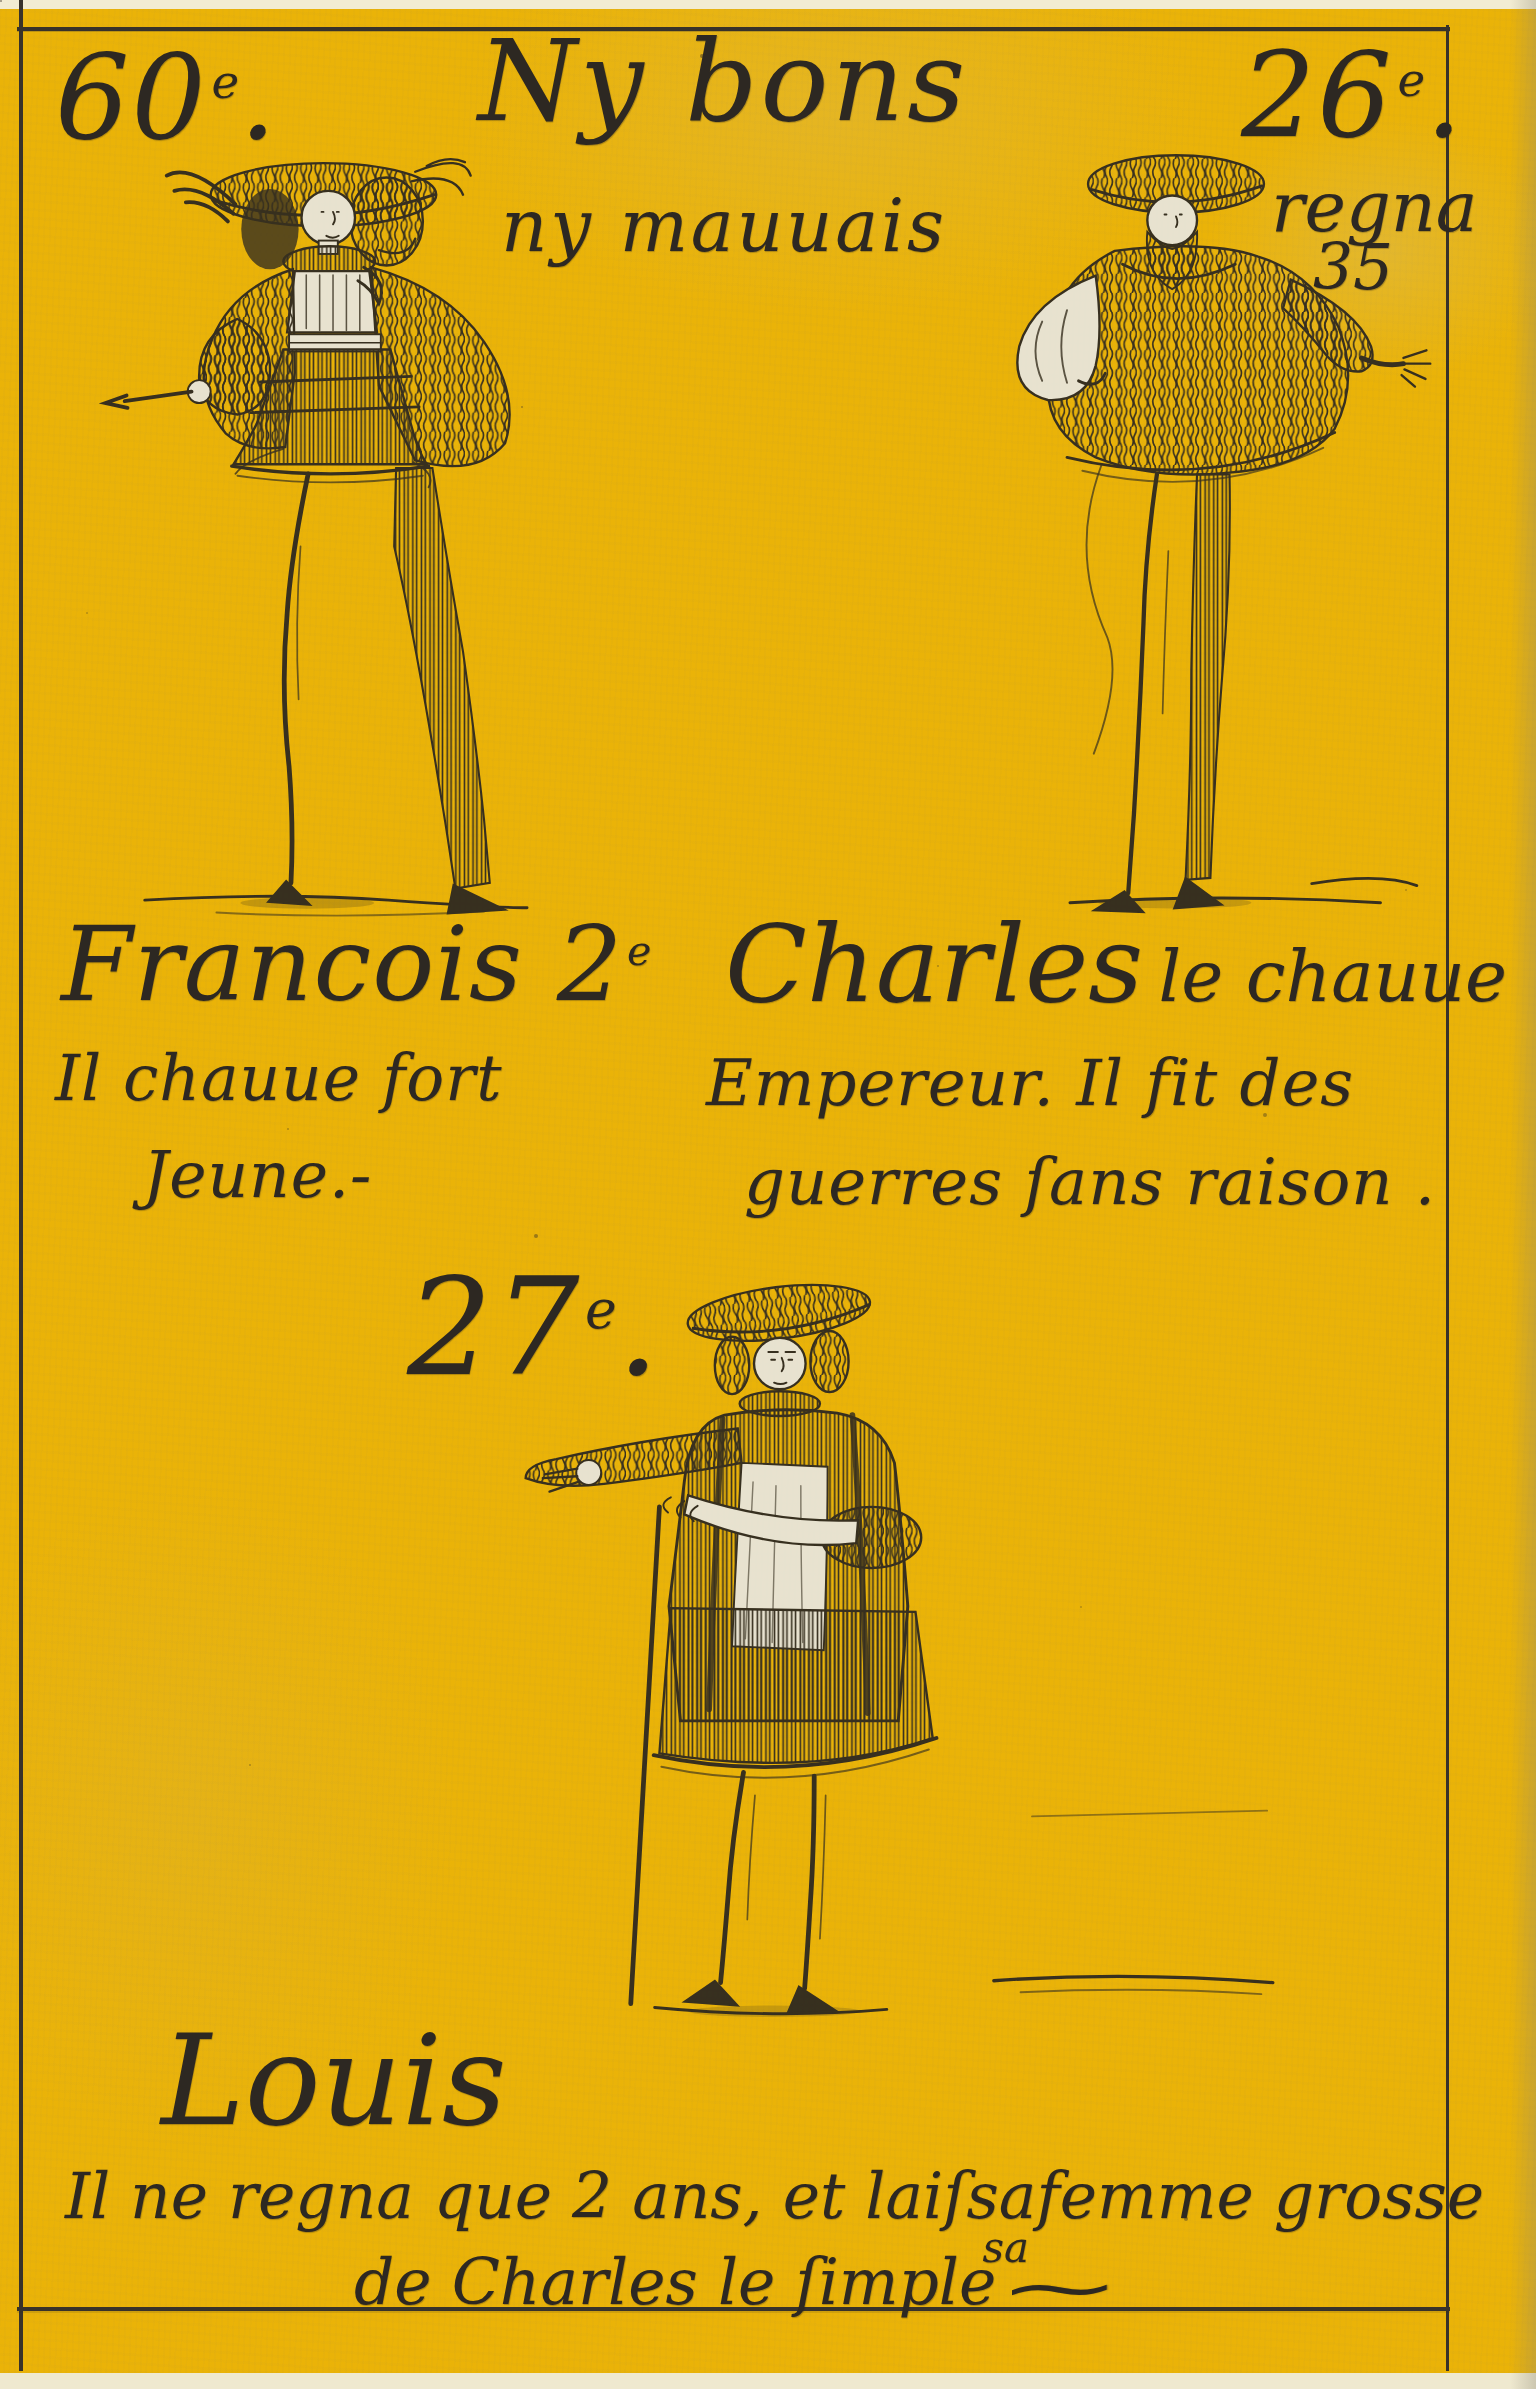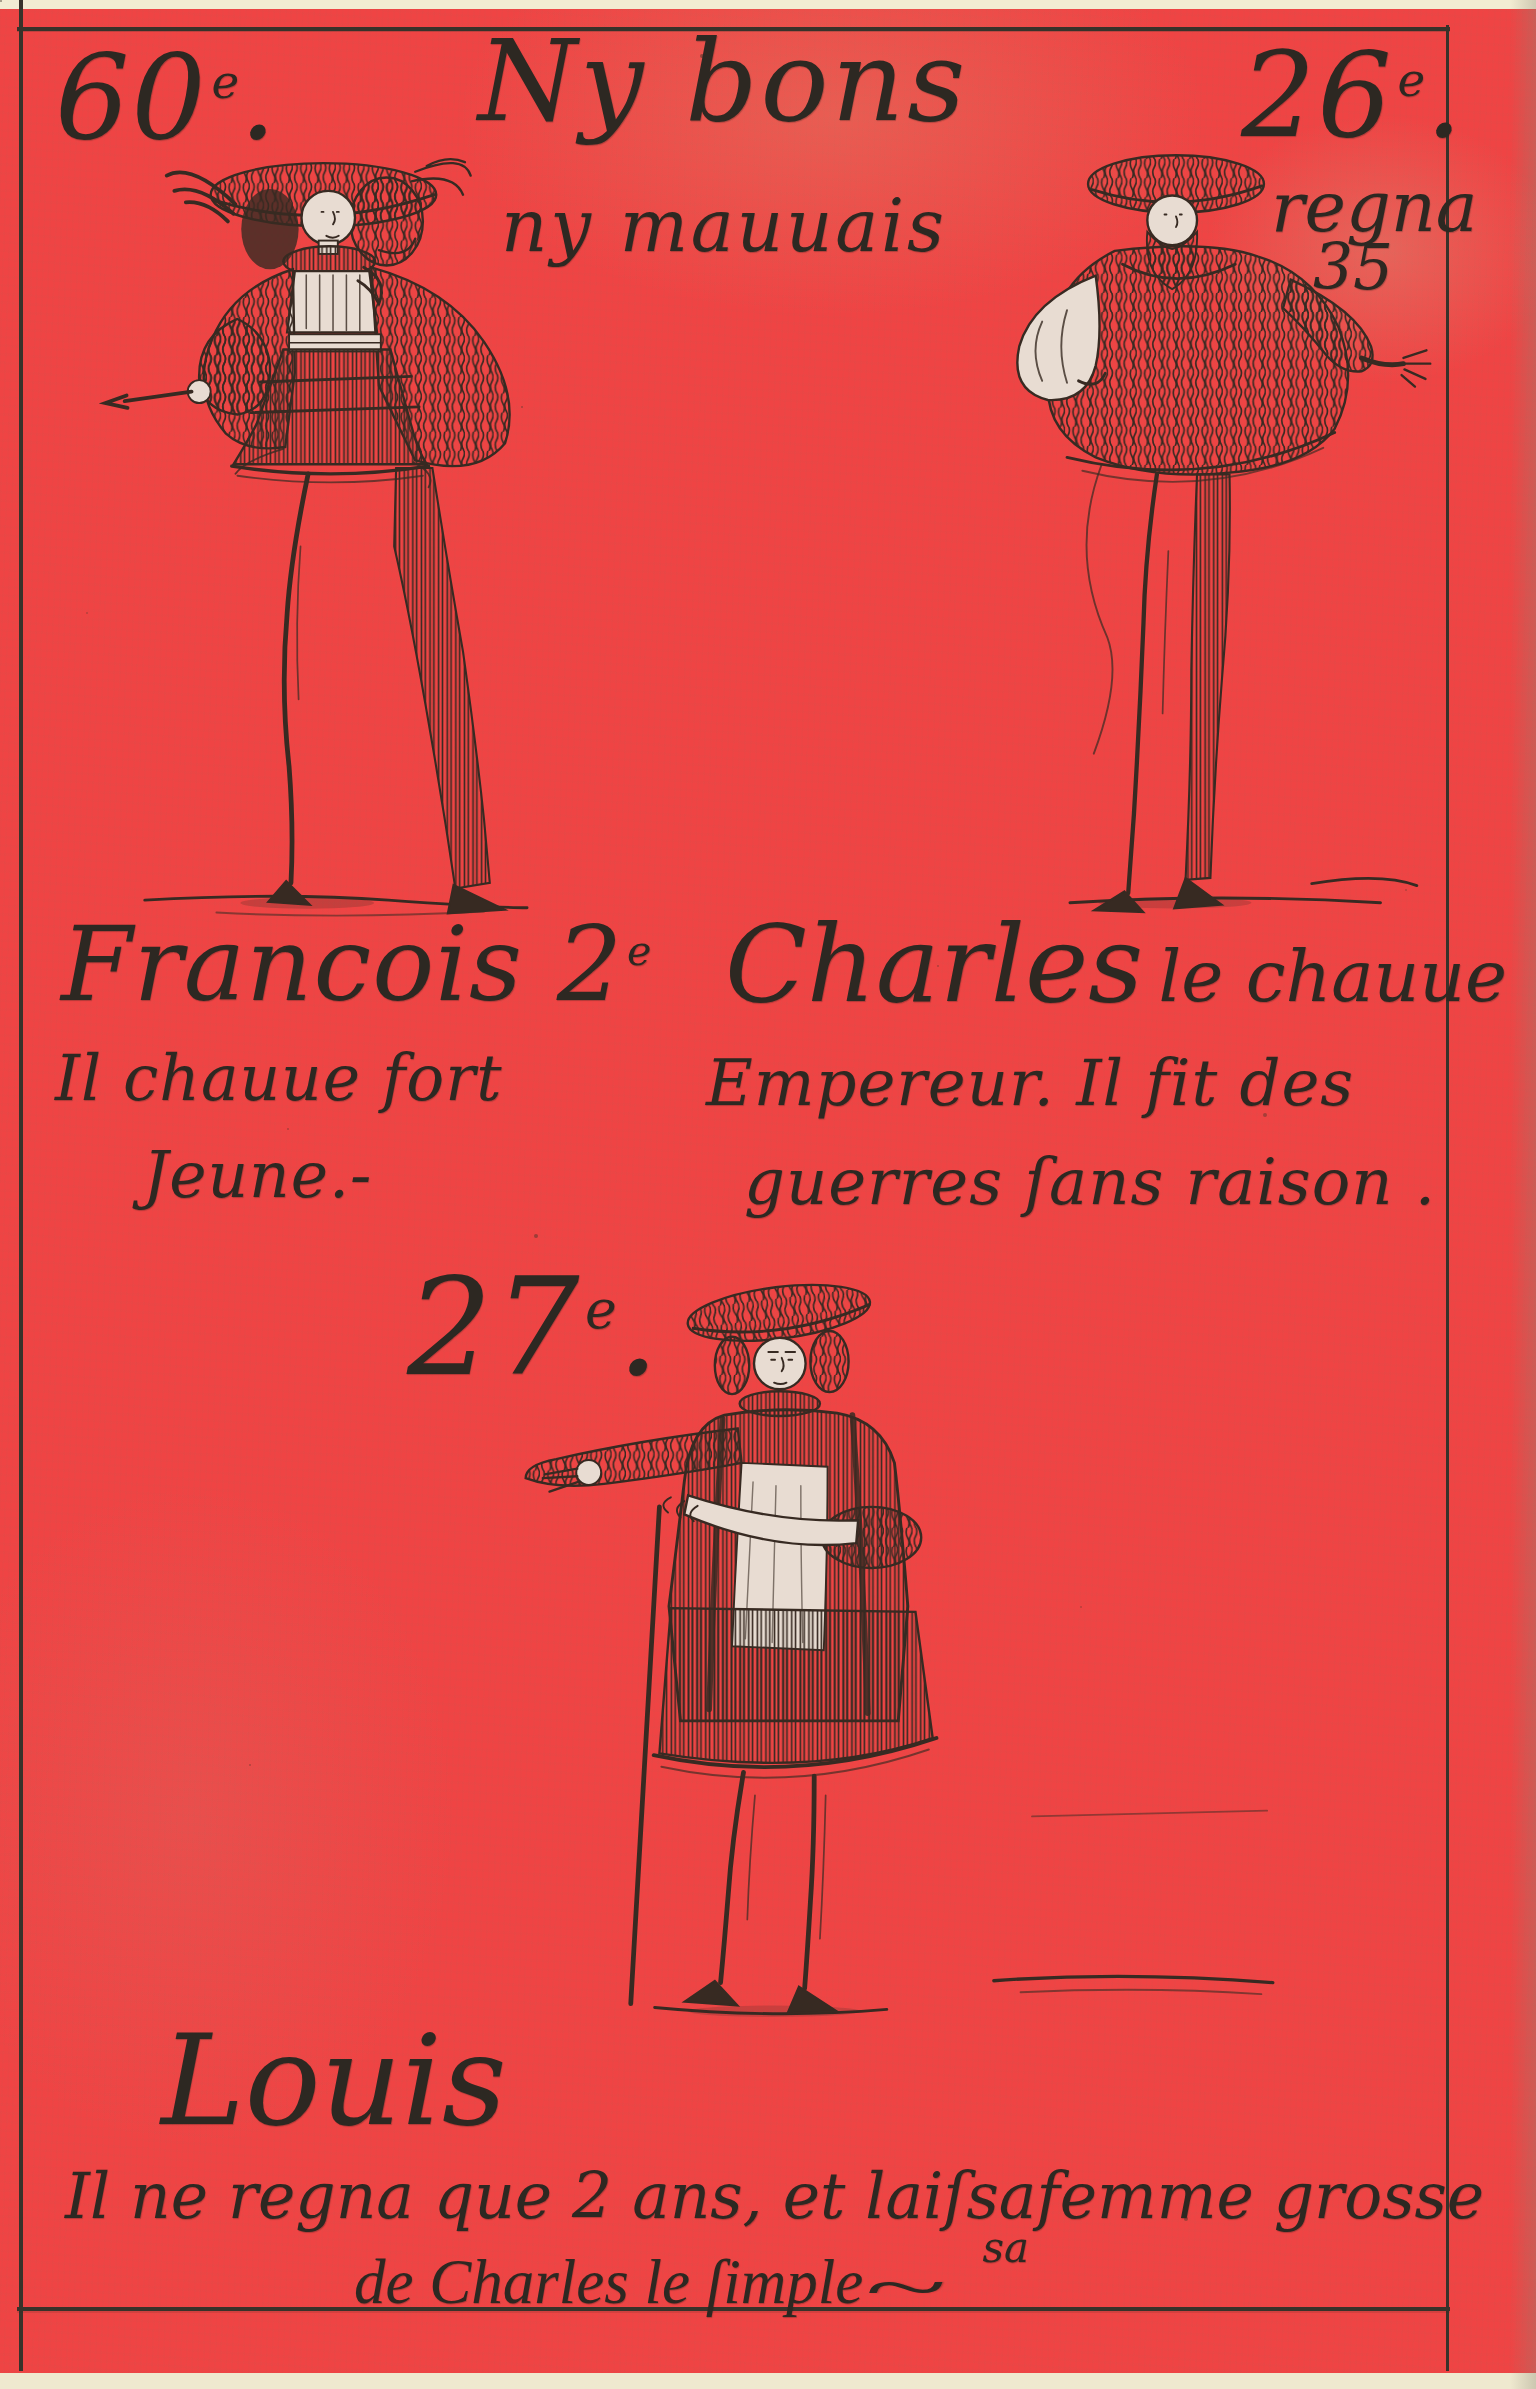--- a/index.html
+++ b/index.html
@@ -1,18 +1,18 @@
 <!DOCTYPE html>
 <html><head>
 <meta charset="utf-8">
 <style>
   html,body{margin:0;padding:0;background:#b9b6aa;}
   .page{
     position:relative;width:1536px;height:2390px;overflow:hidden;
-    background:#ef4444;
+    background:#eab308;
     font-family:"DejaVu Serif","Liberation Serif",serif;
     color:#2d2822;
   }
   
   .paper-tex{position:absolute;inset:0;pointer-events:none;
     background:
       radial-gradient(535px 287px at 832px 115px, rgba(208,192,140,0.20), rgba(208,192,140,0) 70%),
       radial-gradient(249px 191px at 1381px 249px, rgba(205,196,158,0.25), rgba(205,196,158,0) 70%),
       radial-gradient(382px 478px at 191px 1816px, rgba(180,172,150,0.10), rgba(180,172,150,0) 70%),
       repeating-linear-gradient(92deg, rgba(125,115,92,0.028) 0 1.9px, rgba(0,0,0,0) 1.9px 5.7px),
@@ -60,21 +60,21 @@
   #cap-c2{left:744px;top:1145px;font-size:64px;letter-spacing:1px;}
 
   #idx-b{left:407px;top:1250px;font-size:134px;}
 
   #label-louis{left:161px;top:2007px;display:inline-flex;align-items:center;}
   #label-louis .big{font-size:126px;}
   #label-louis .small{font-size:92px;margin-left:25px;letter-spacing:1.9px;}
   #cap-l1{left:65px;top:2160px;font-size:63px;}
   #cap-l1 .insert{display:inline-block;width:0;overflow:visible;position:relative;
      top:44px;left:-54px;font-size:42px;}
-  #cap-l2{left:354px;top:2246px;font-size:63px;font-family:Liberation Serif, serif;}
+  #cap-l2{left:354px;top:2246px;font-size:63px;}
   .flourish{display:inline-block;transform:scaleX(2.4) translateY(5.7px);transform-origin:left center;}
 
   .etch{position:absolute;opacity:.95;}
   #fig-left{left:92px;top:145px;}
   #fig-right{left:979px;top:140px;}
   #fig-center{left:497px;top:1260px;}
 </style>
 </head>
 <body>
 

